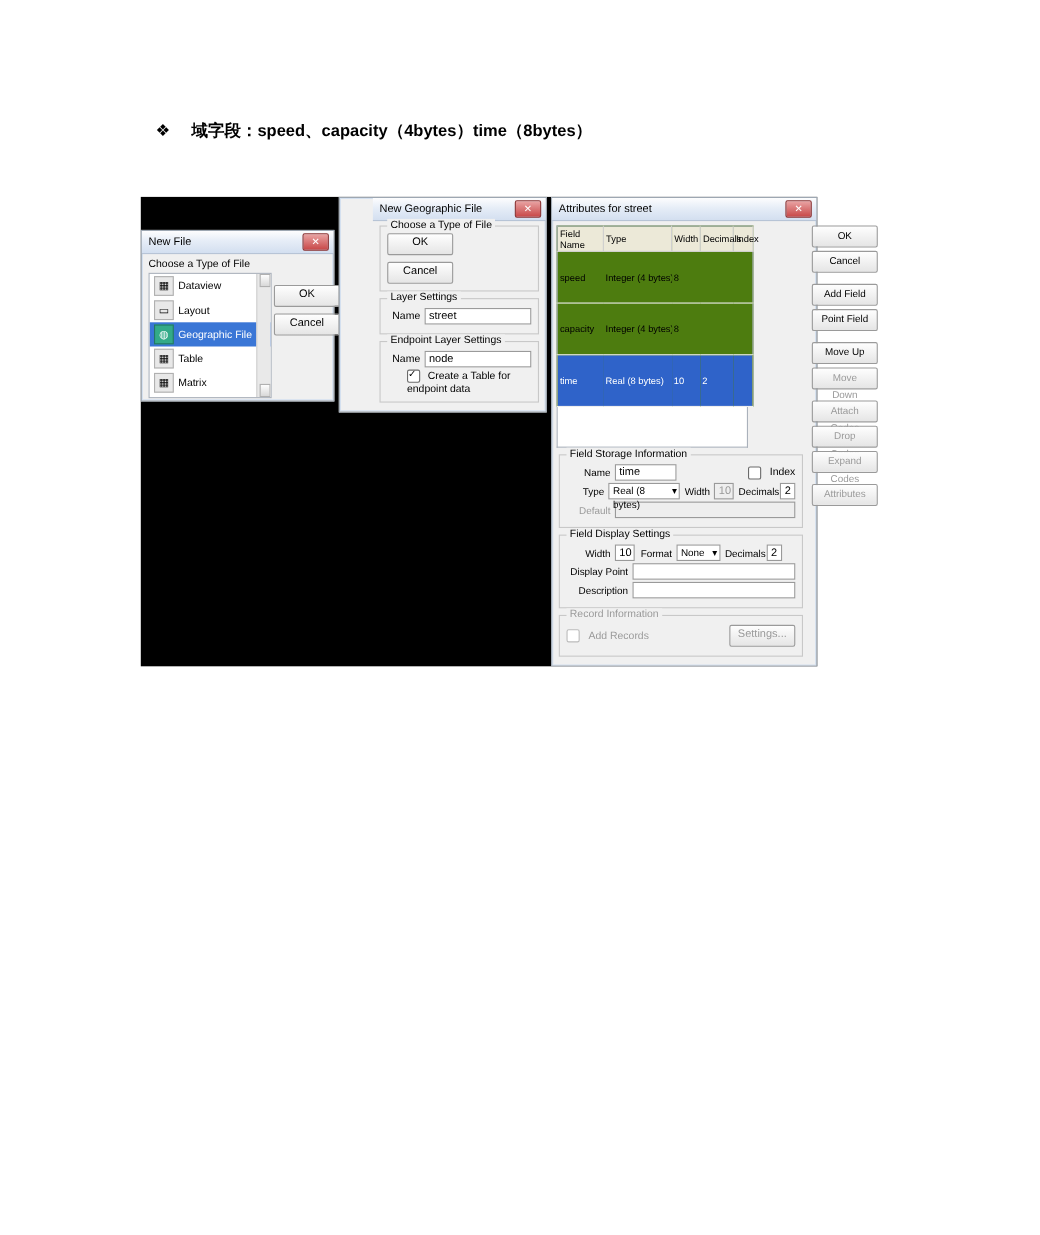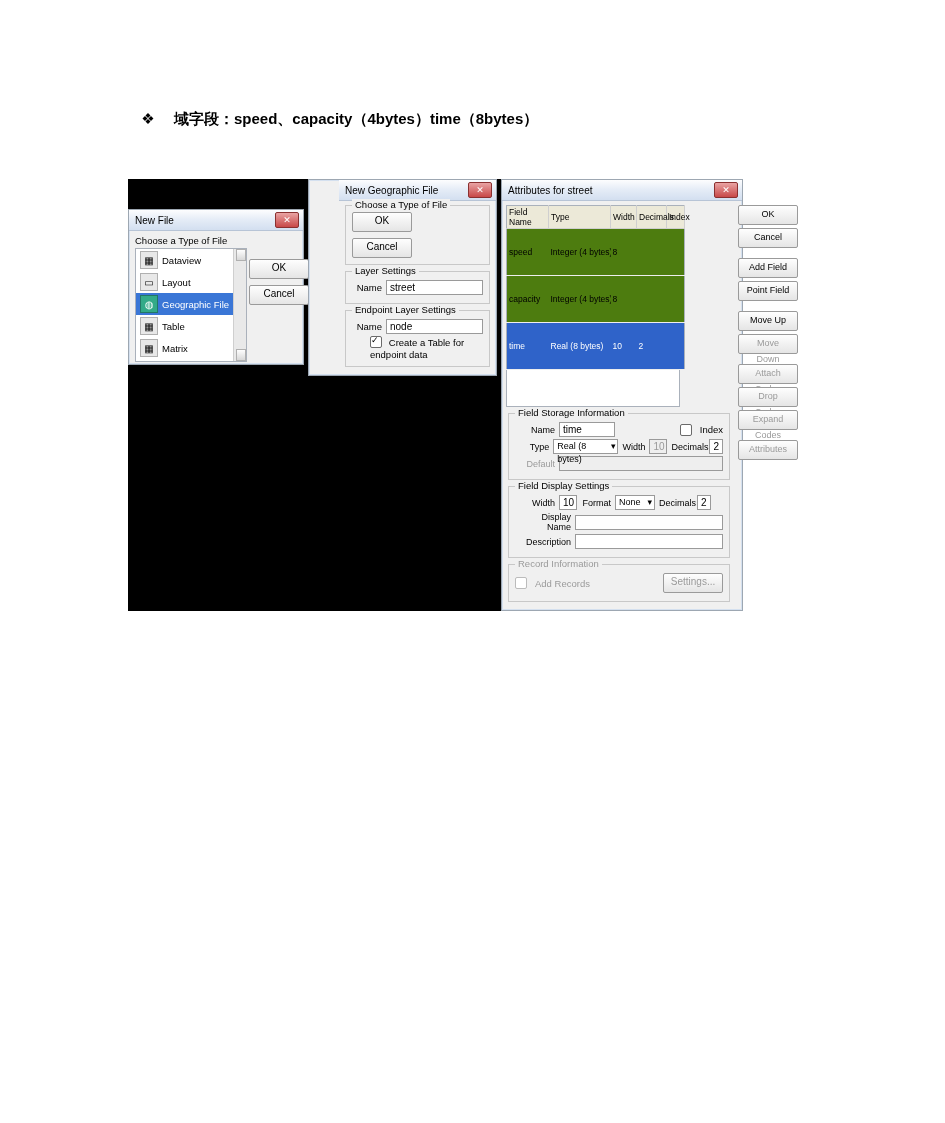--- a/index.html
+++ b/index.html
@@ -476,21 +476,21 @@
             <span class="legend">Field Display Settings</span>
             <div class="formrow">
               <span class="lbl">Width</span>
               <div class="textbox" style="width:18px">10</div>
               <span class="lbl" style="width:30px">Format</span>
               <div class="dd" style="min-width:40px">None</div>
               <span class="lbl" style="width:34px">Decimals</span>
               <div class="textbox" style="width:14px">2</div>
             </div>
             <div class="formrow">
-              <span class="lbl" style="width:56px">Display Name</span>
+              <span class="lbl" style="width:56px">Display Point</span>
               <div class="textbox" style="flex:1"></div>
             </div>
             <div class="formrow">
               <span class="lbl" style="width:56px">Description</span>
               <div class="textbox" style="flex:1"></div>
             </div>
           </div>
 
           <div class="groupbox">
             <span class="legend" style="color:#9a9a9a">Record Information</span>

